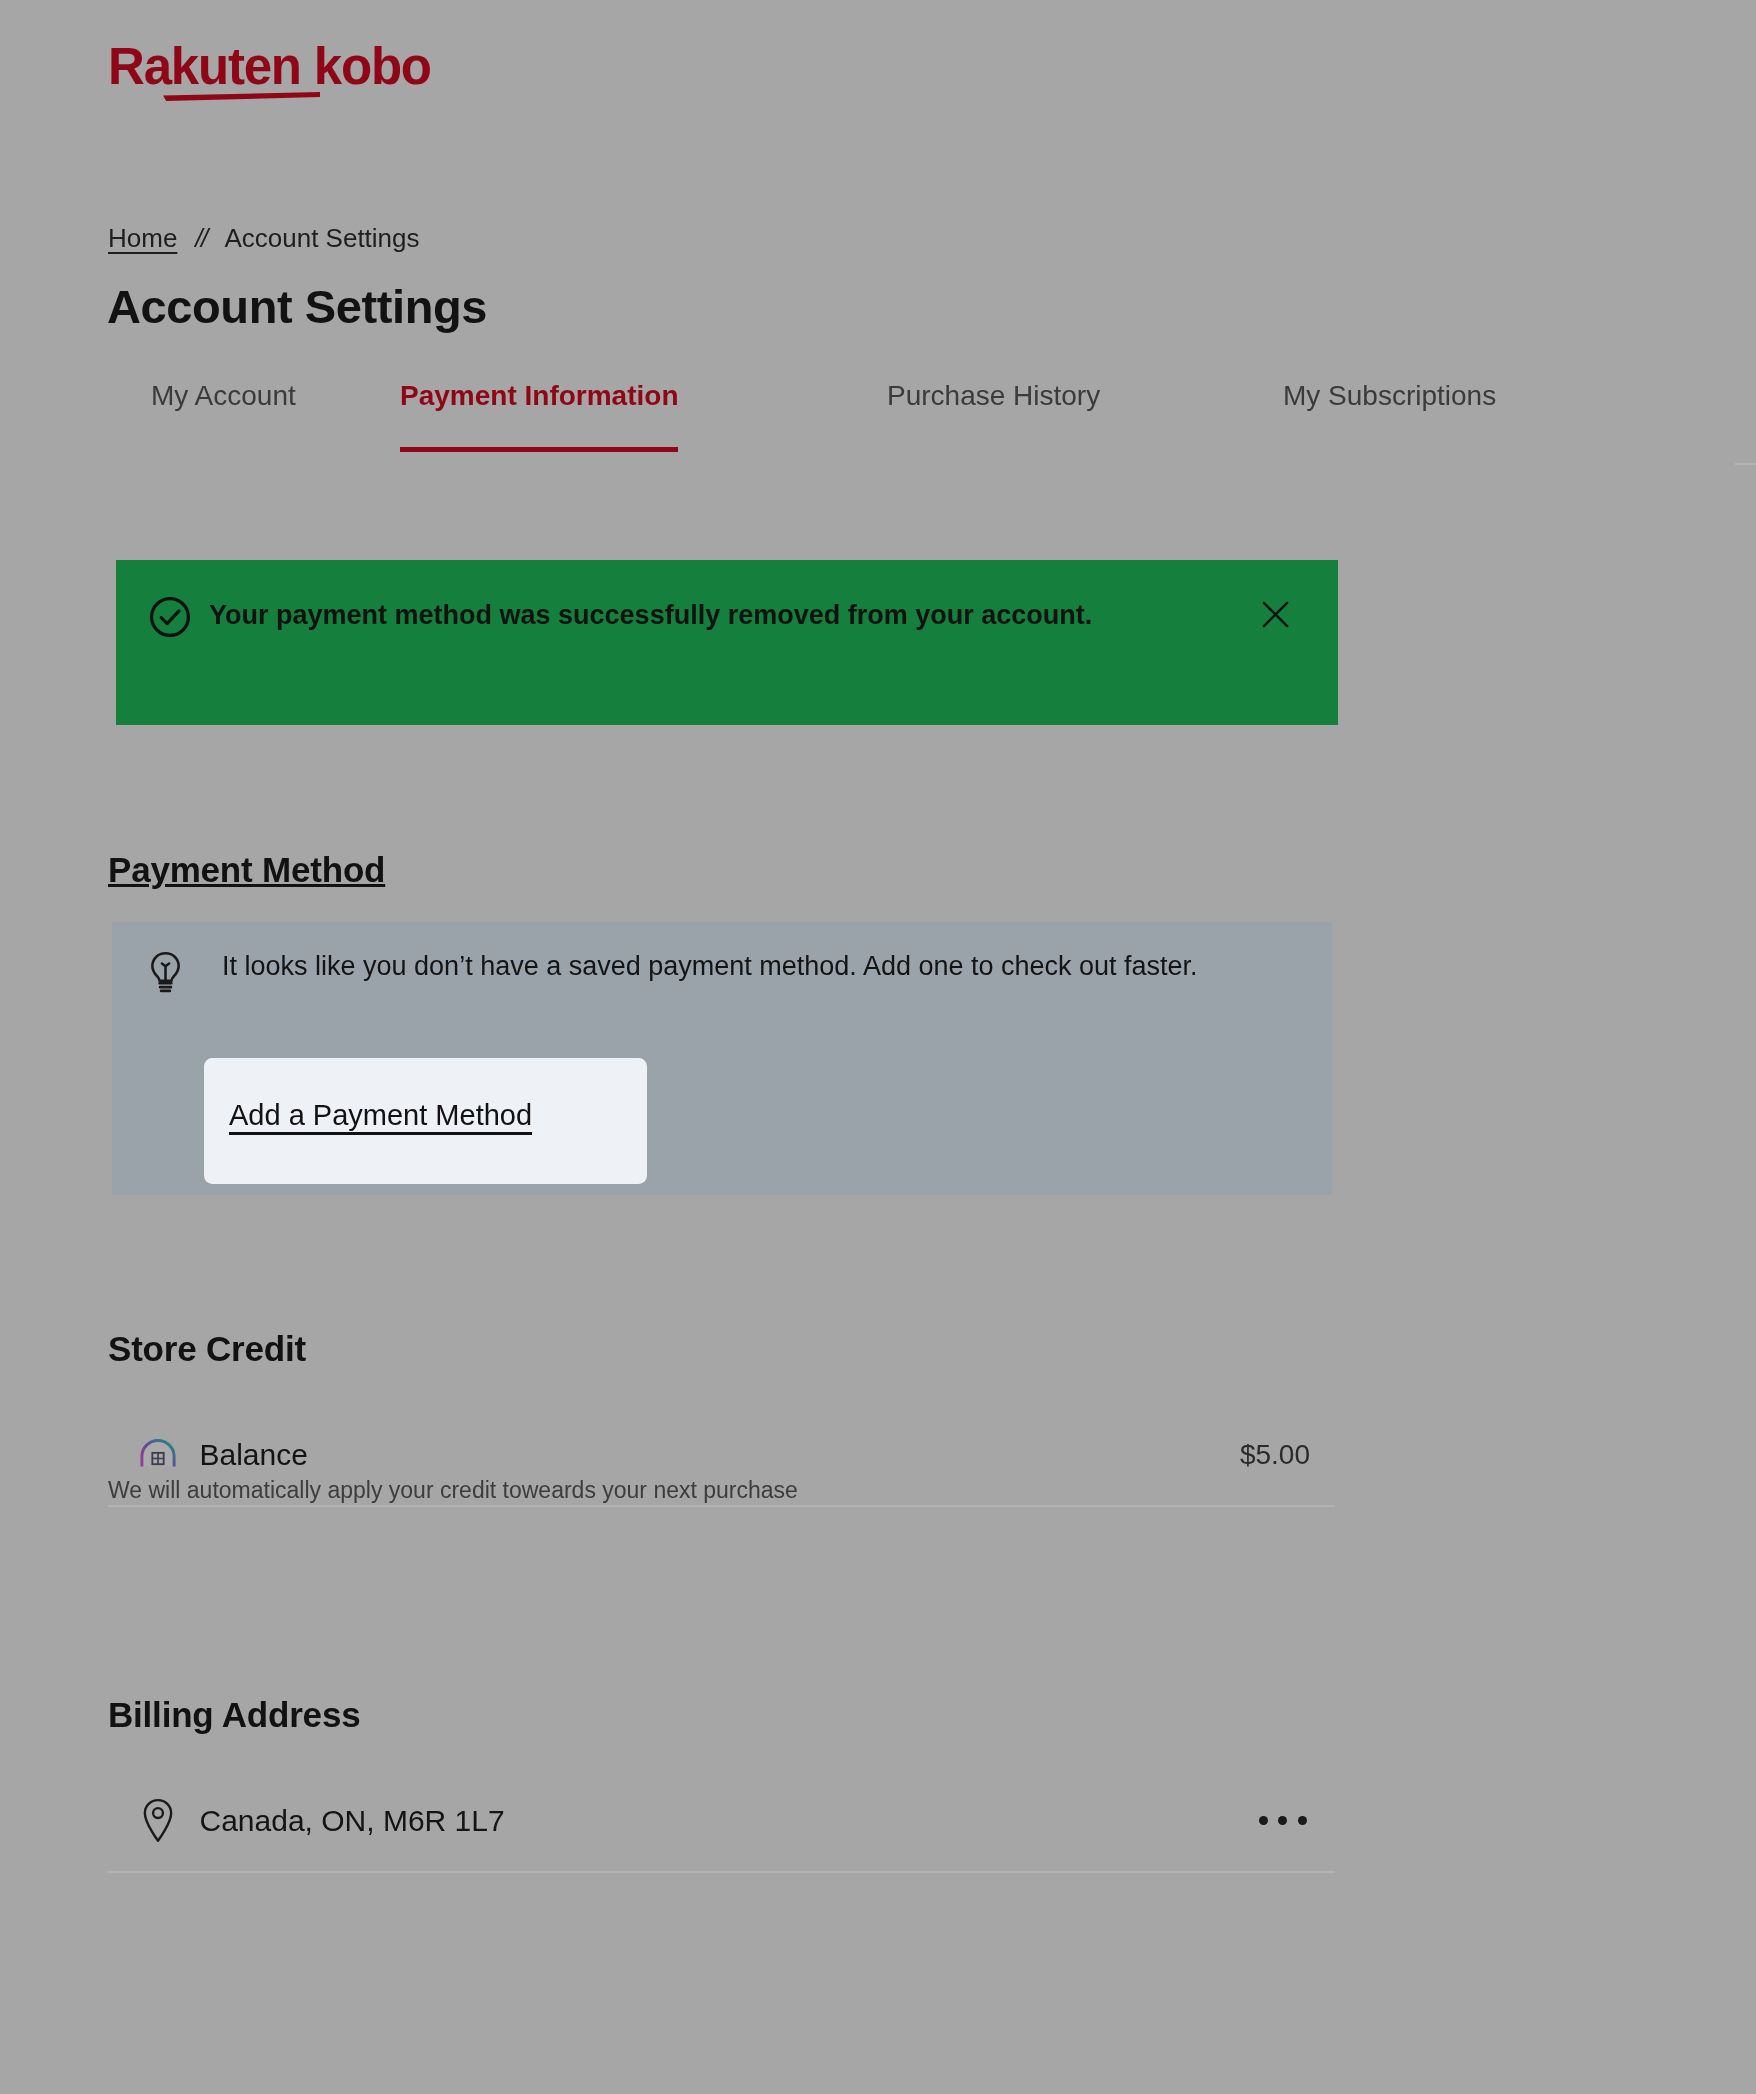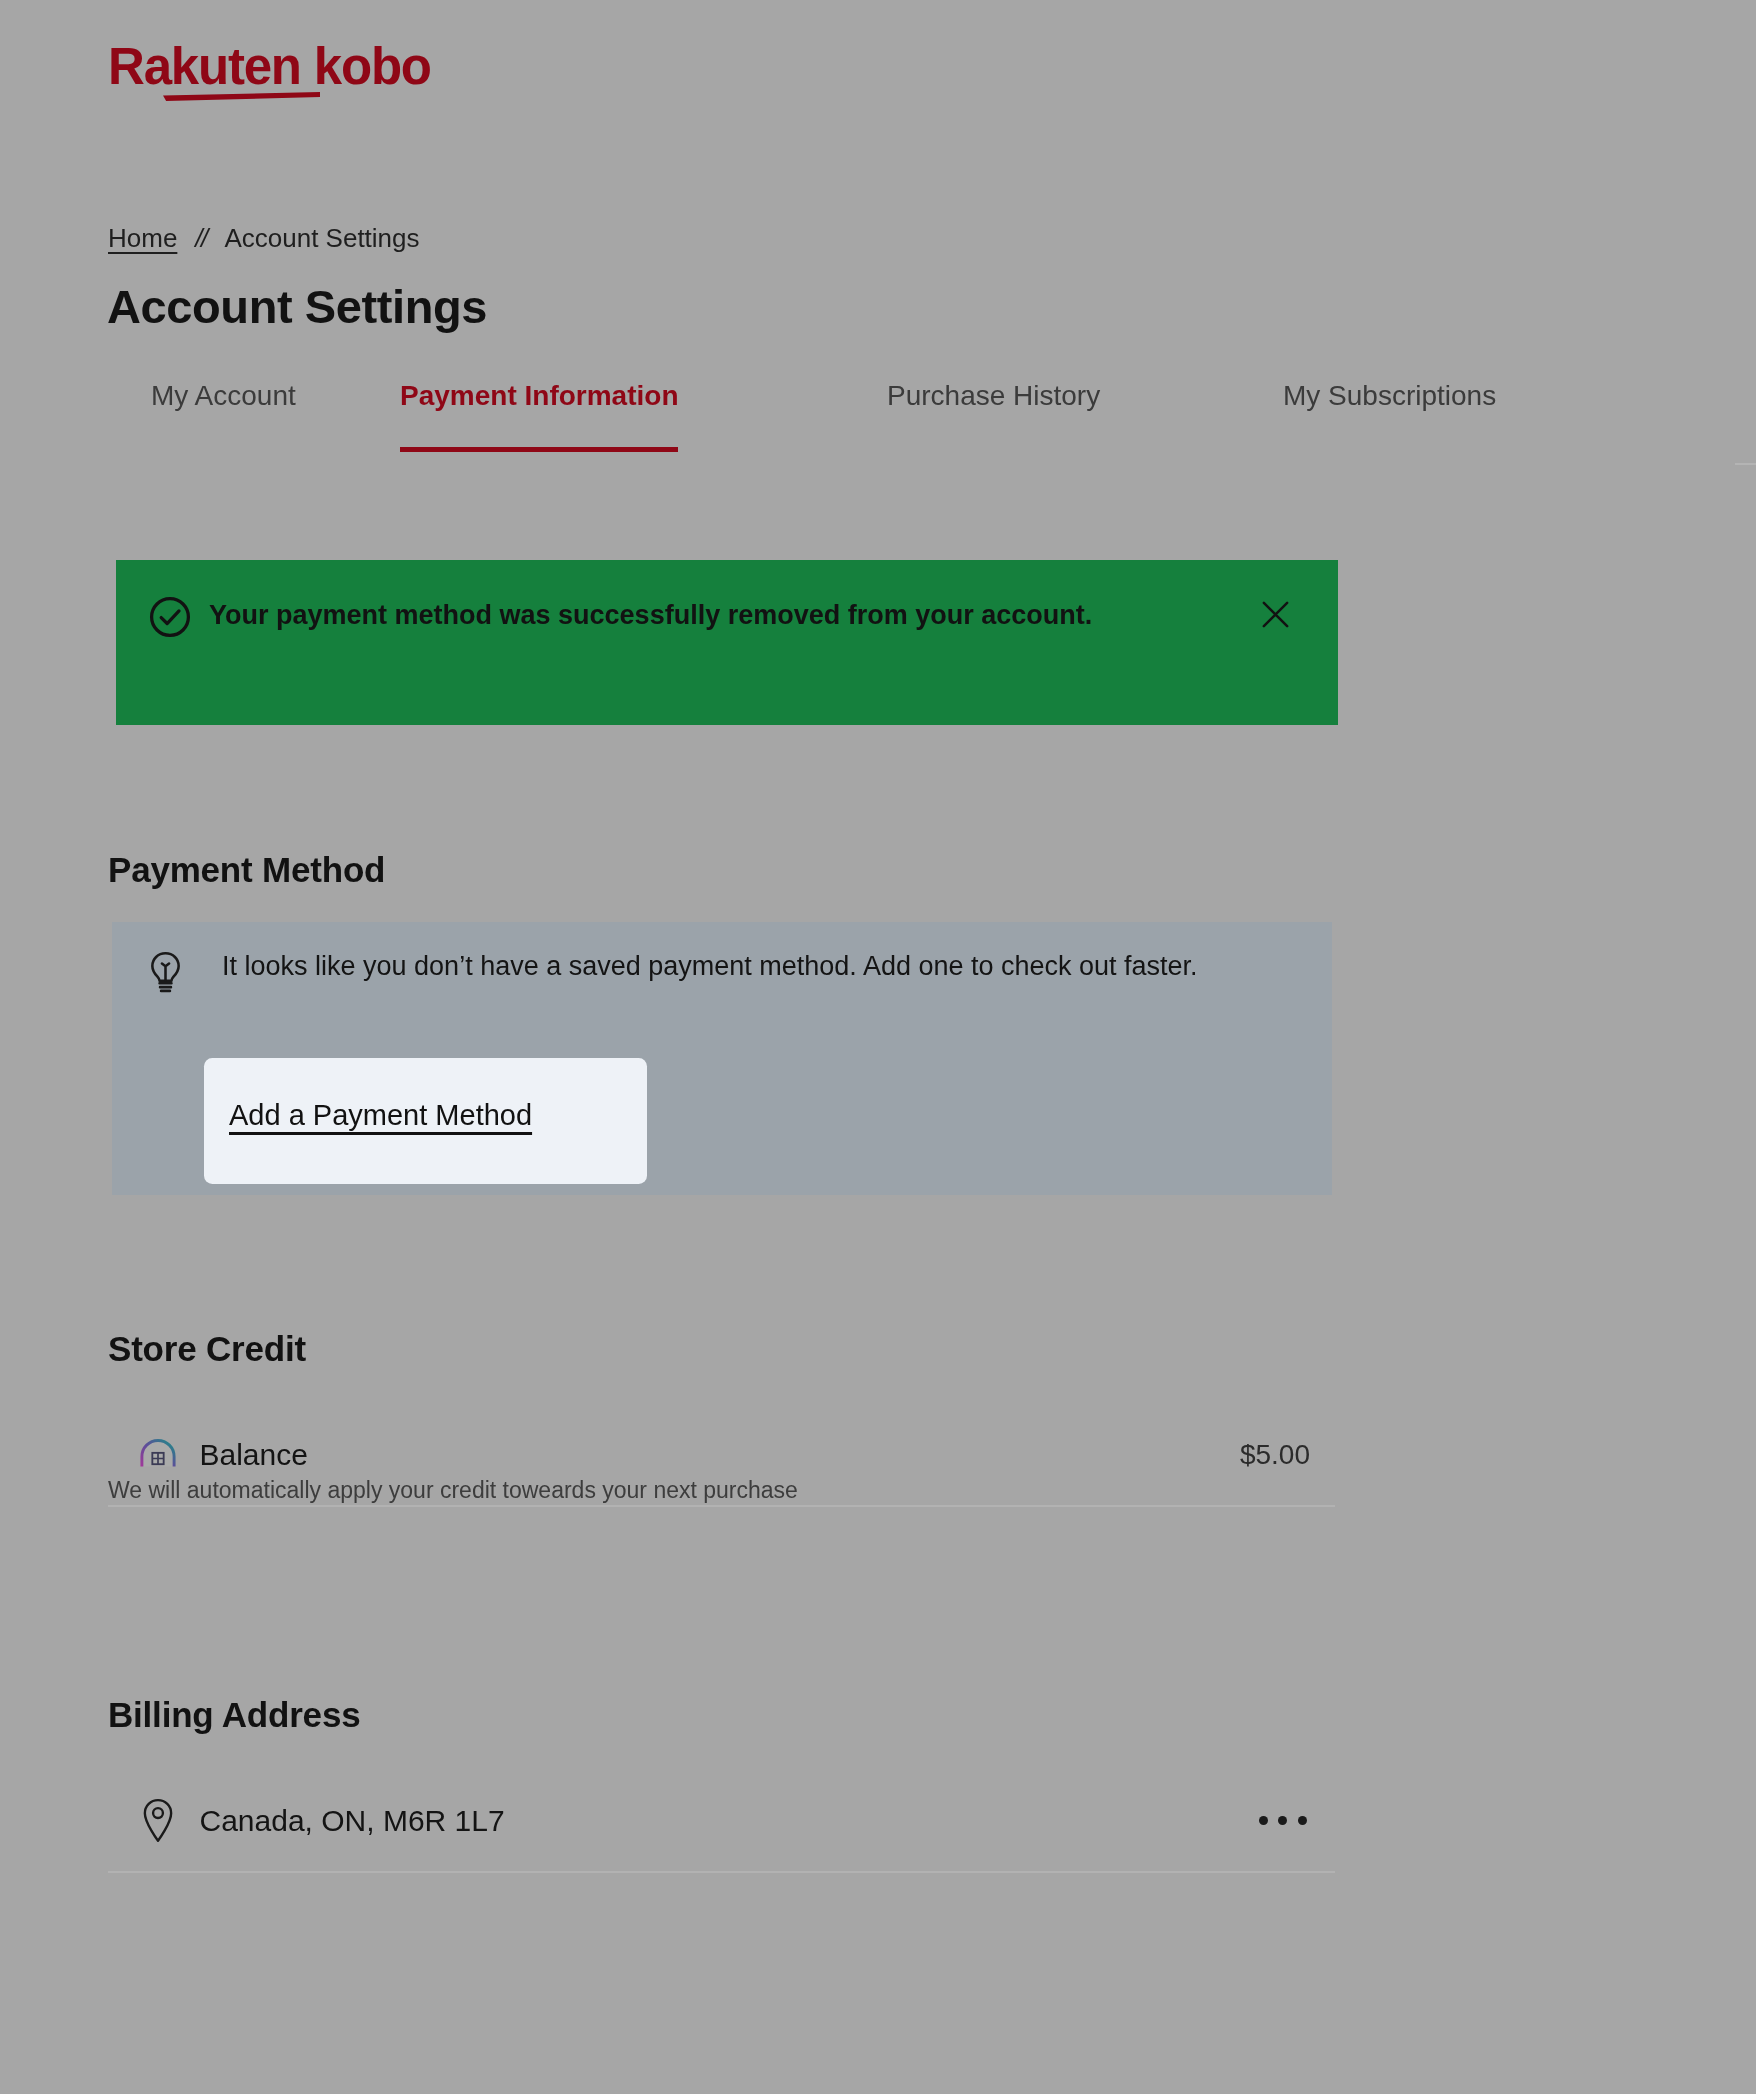--- a/index.html
+++ b/index.html
@@ -170,21 +170,21 @@
   
   .section-heading {
     position: absolute;
     left: 108px;
     font-size: 35px;
     font-weight: 700;
     color: #121212;
     letter-spacing: -0.2px;
     white-space: nowrap;
   }
-  .sh-payment { top: 821px; }
+  .sh-payment { top: 821px; text-decoration: underline; }
   .sh-credit  { top: 1300px; }
   .sh-billing { top: 1666px; }
 
   
   .info-box {
     position: absolute;
     left: 112px;
     top: 922px;
     width: 1220px;
     height: 273px;

